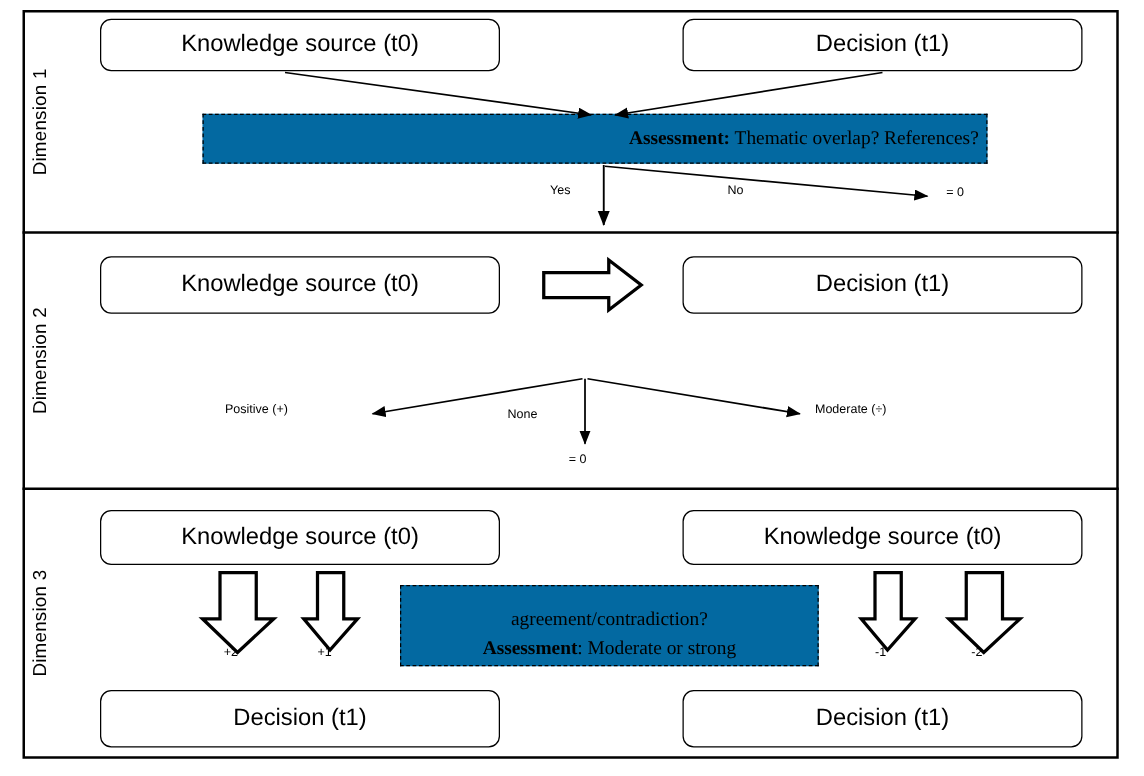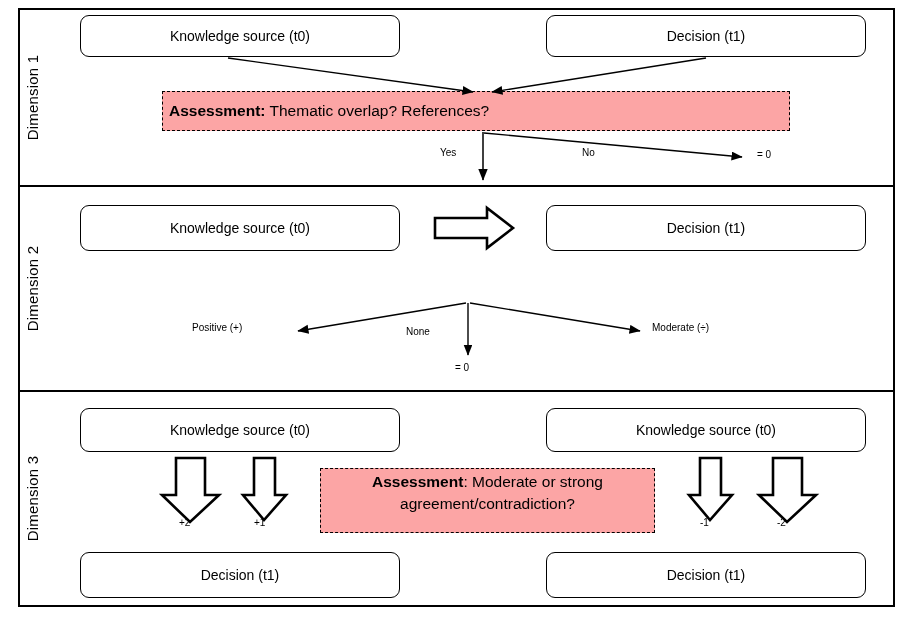--- a/index.html
+++ b/index.html
@@ -46,37 +46,38 @@
   }
   .rbox {
     position: absolute;
     box-sizing: border-box;
     border: 1.6px solid #000000;
     border-radius: 9px;
     background: #ffffff;
     display: flex;
     align-items: center;
     justify-content: center;
-    font-size: 14px;
+    font-size: 19px;
     color: #000000;
     white-space: nowrap;
   }
   .dbox {
     position: absolute;
     box-sizing: border-box;
     border: 1.4px dashed #000000;
-    background: #fca5a5;
+    background: #0369a1;
     display: flex;
     align-items: center;
-    justify-content: flex-start;
+    justify-content: flex-end;
     text-align: center;
     font-size: 15.5px;
     color: #000000;
     line-height: 1.45;
     padding: 2px 6px;
+    font-family: Liberation Serif, serif;
   }
   .dbox b { font-weight: bold; }
   .lbl {
     position: absolute;
     font-size: 10px;
     color: #000000;
     white-space: nowrap;
   }
   svg.overlay {
     position: absolute;
@@ -108,31 +109,31 @@
   </div>
 
   <div class="lbl" style="left:440px; top:147px;">Yes</div>
   <div class="lbl" style="left:582px; top:147px;text-align:center;">No</div>
   <div class="lbl" style="left:757px; top:149px;">= 0</div>
 
   <div class="rbox" style="left:80px; top:205px; width:320px; height:46px;">Knowledge source (t0)</div>
   <div class="rbox" style="left:546px; top:205px; width:320px; height:46px;">Decision (t1)</div>
 
 
-  <div class="lbl" style="left:192px; top:322px;">Positive (+)</div>
+  <div class="lbl" style="left:180px; top:322px;">Positive (+)</div>
   <div class="lbl" style="left:406px; top:326px;">None</div>
   <div class="lbl" style="left:455px; top:362px;">= 0</div>
   <div class="lbl" style="left:652px; top:322px;">Moderate (÷)</div>
 
   <div class="rbox" style="left:80px; top:408px; width:320px; height:44px;">Knowledge source (t0)</div>
   <div class="rbox" style="left:546px; top:408px; width:320px; height:44px;">Knowledge source (t0)</div>
 
   <div class="dbox" style="left:320px; top:468px; width:335px; height:65px; flex-direction:column;">
+    <span>agreement/contradiction?</span>
     <span><b>Assessment</b><span>: Moderate or strong</span></span>
-    <span>agreement/contradiction?</span>
   </div>
 
   <div class="lbl" style="left:179px; top:517px;">+2</div>
   <div class="lbl" style="left:254px; top:517px;">+1</div>
   <div class="lbl" style="left:700px; top:517px;">-1</div>
   <div class="lbl" style="left:777px; top:517px;">-2</div>
 
   <div class="rbox" style="left:80px; top:552px; width:320px; height:46px;">Decision (t1)</div>
   <div class="rbox" style="left:546px; top:552px; width:320px; height:46px;">Decision (t1)</div>
 

